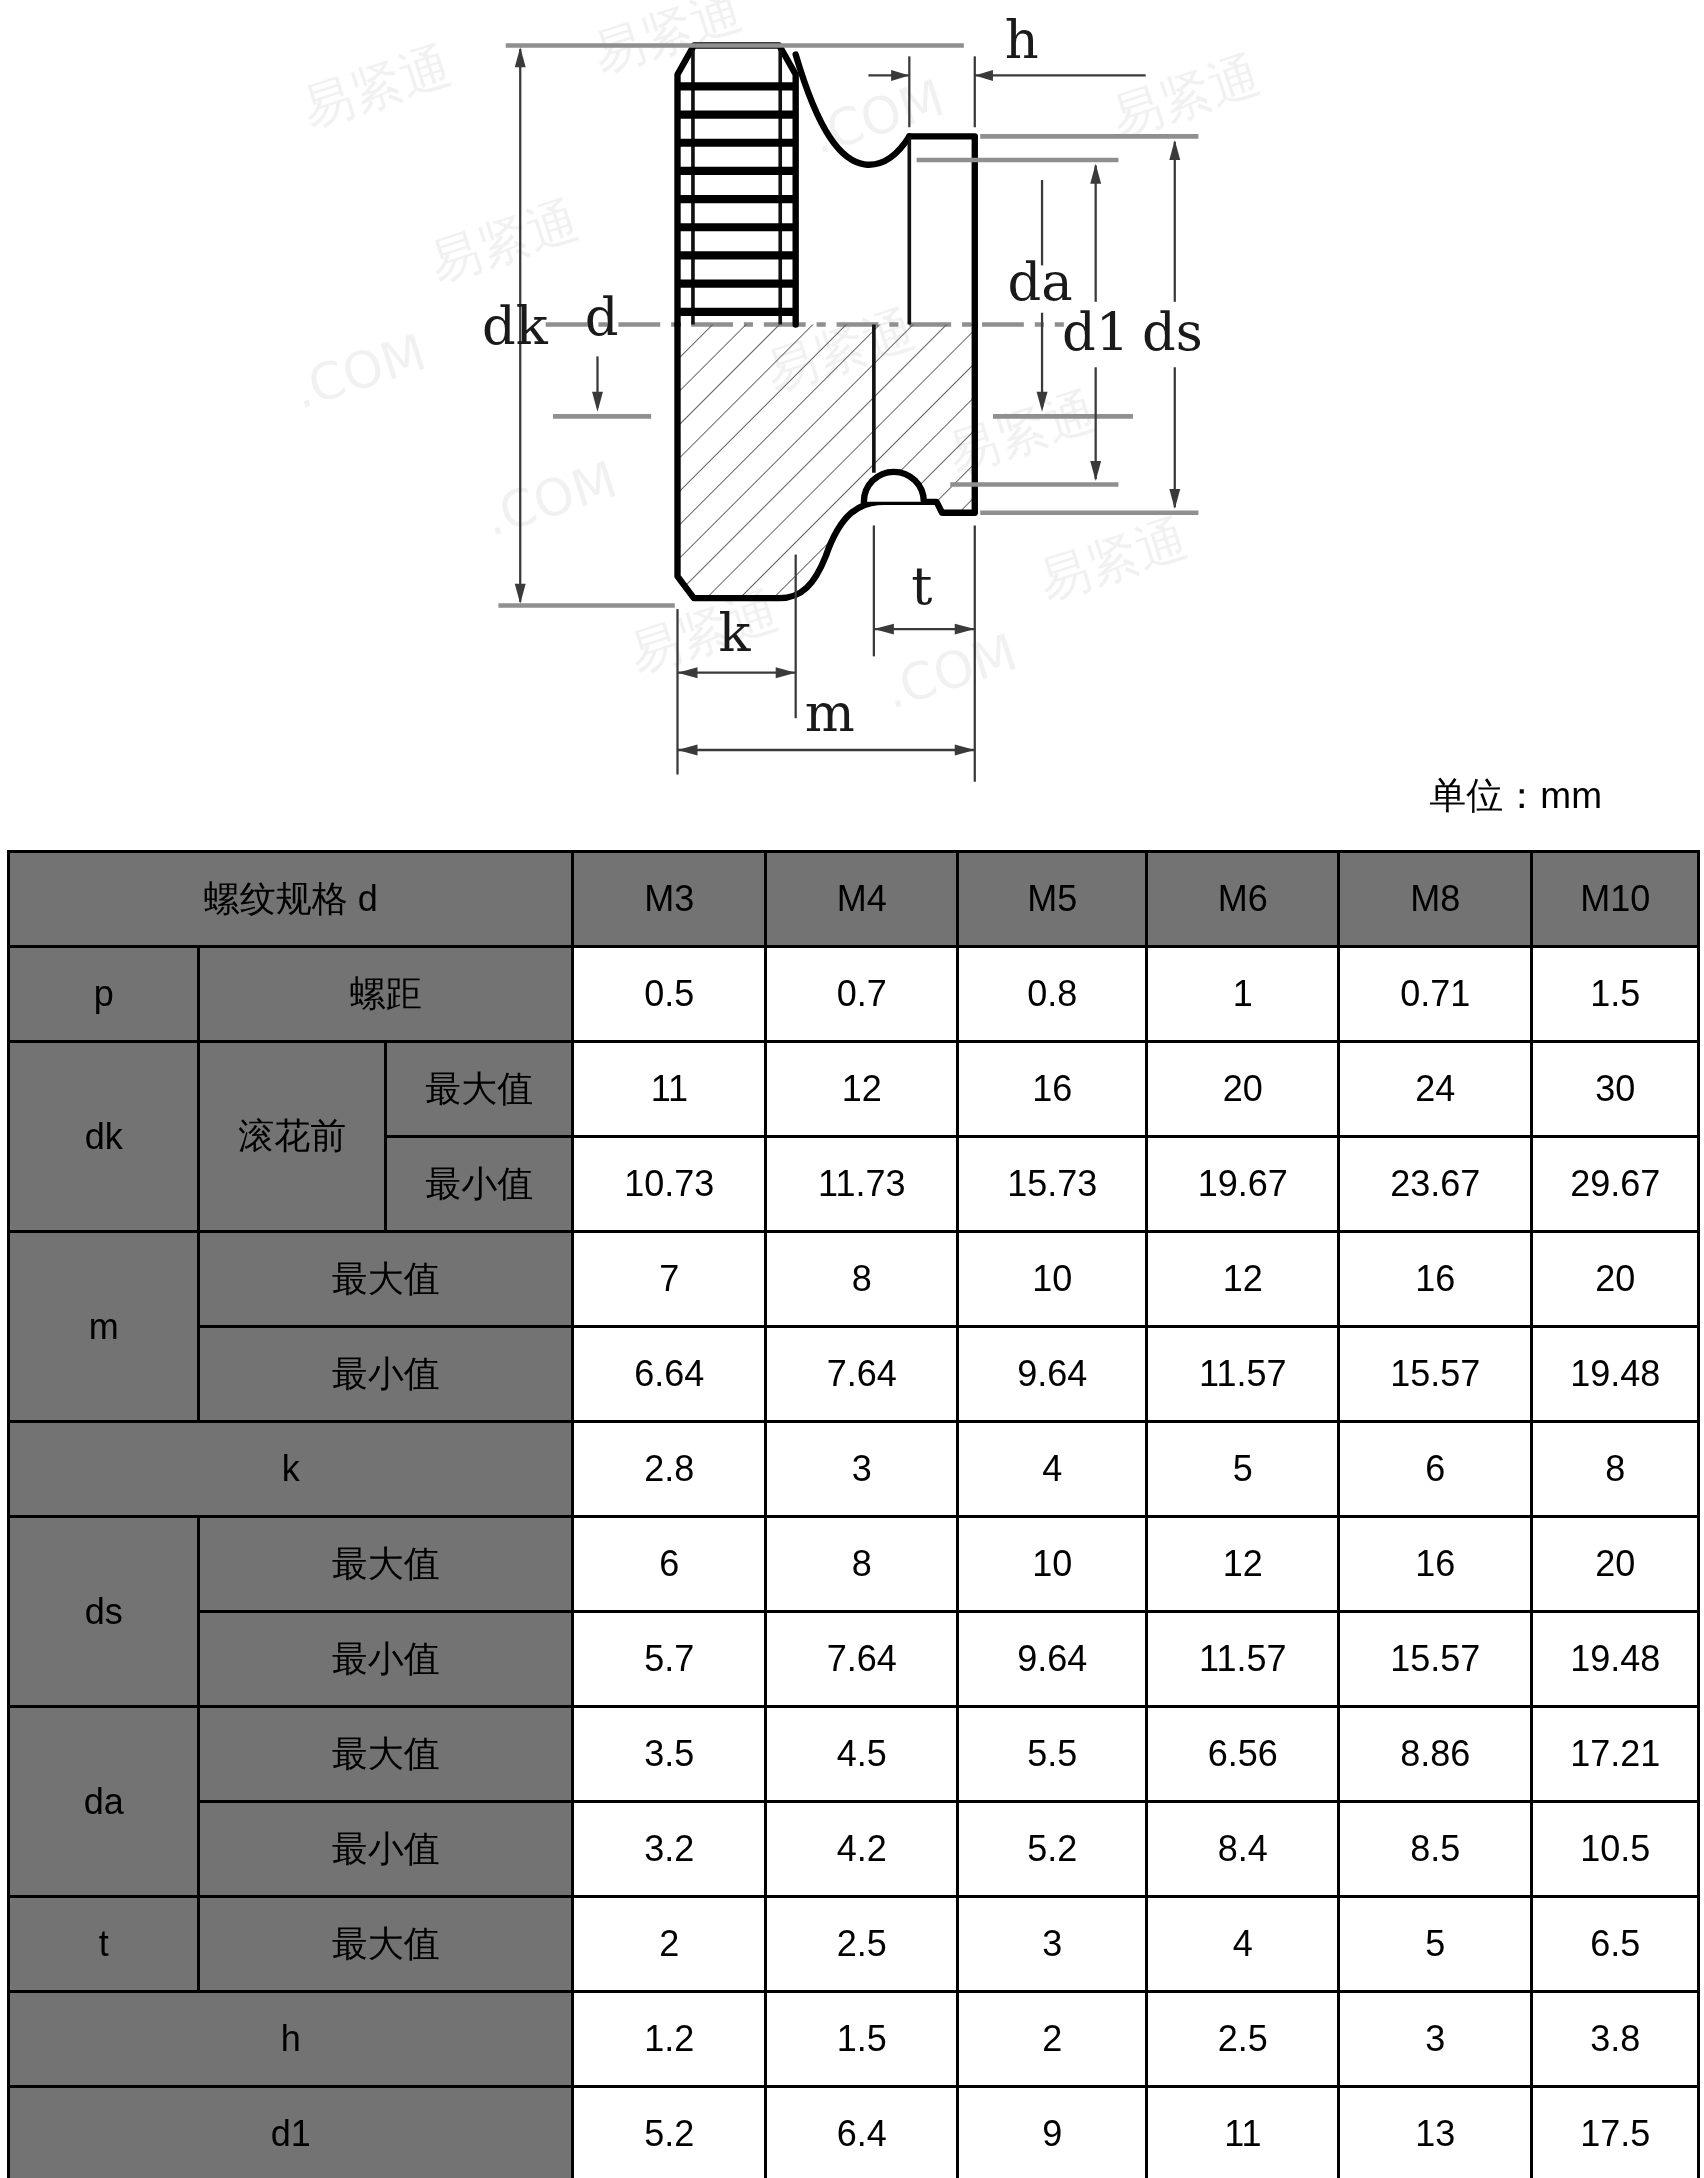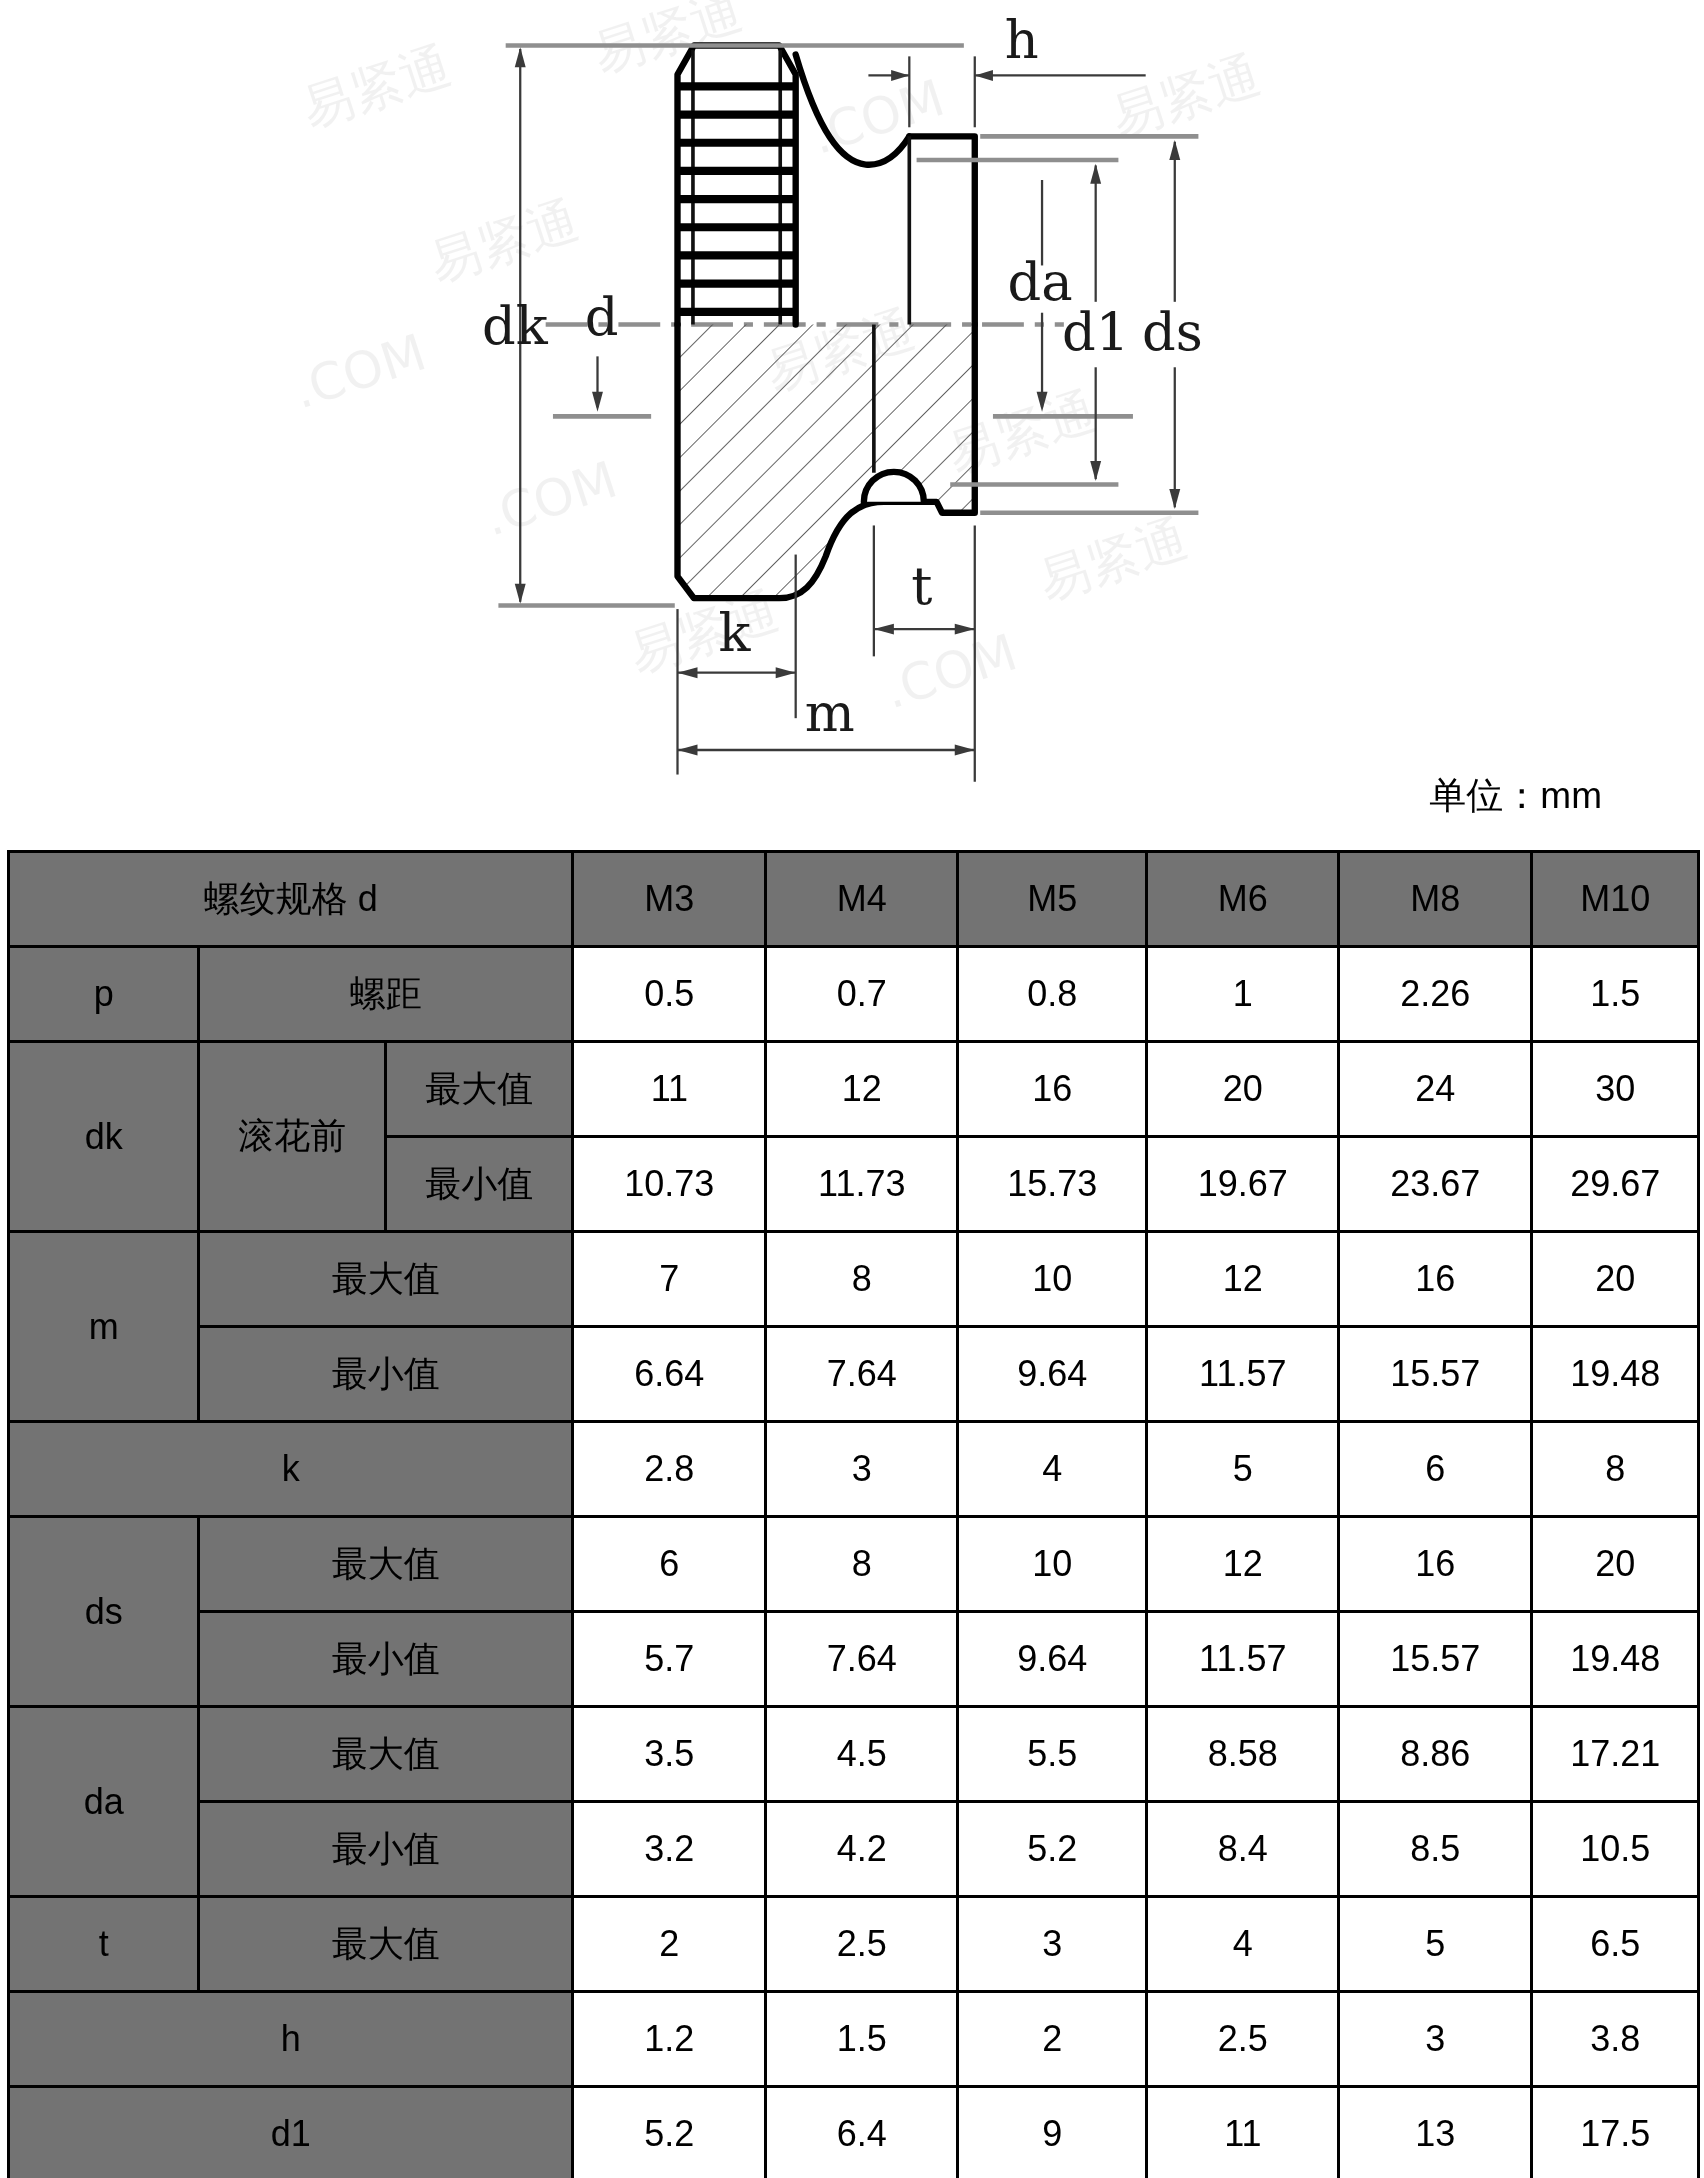--- a/index.html
+++ b/index.html
@@ -203,21 +203,21 @@
         <td class="cell-label">M8</td>
         <td class="cell-label">M10</td>
       </tr>
       <tr>
         <td class="cell-label">p</td>
         <td colspan="2" class="cell-label">螺距</td>
         <td class="cell-value">0.5</td>
         <td class="cell-value">0.7</td>
         <td class="cell-value">0.8</td>
         <td class="cell-value">1</td>
-        <td class="cell-value">2.26</td>
+        <td class="cell-value">0.71</td>
         <td class="cell-value">1.5</td>
       </tr>
       <tr>
         <td rowspan="2" class="cell-label">dk</td>
         <td rowspan="2" class="cell-label">滚花前</td>
         <td class="cell-label">最大值</td>
         <td class="cell-value">11</td>
         <td class="cell-value">12</td>
         <td class="cell-value">16</td>
         <td class="cell-value">20</td>
@@ -279,21 +279,21 @@
         <td class="cell-value">11.57</td>
         <td class="cell-value">15.57</td>
         <td class="cell-value">19.48</td>
       </tr>
       <tr>
         <td rowspan="2" class="cell-label">da</td>
         <td colspan="2" class="cell-label">最大值</td>
         <td class="cell-value">3.5</td>
         <td class="cell-value">4.5</td>
         <td class="cell-value">5.5</td>
-        <td class="cell-value">8.58</td>
+        <td class="cell-value">6.56</td>
         <td class="cell-value">8.86</td>
         <td class="cell-value">17.21</td>
       </tr>
       <tr>
         <td colspan="2" class="cell-label">最小值</td>
         <td class="cell-value">3.2</td>
         <td class="cell-value">4.2</td>
         <td class="cell-value">5.2</td>
         <td class="cell-value">8.4</td>
         <td class="cell-value">8.5</td>

